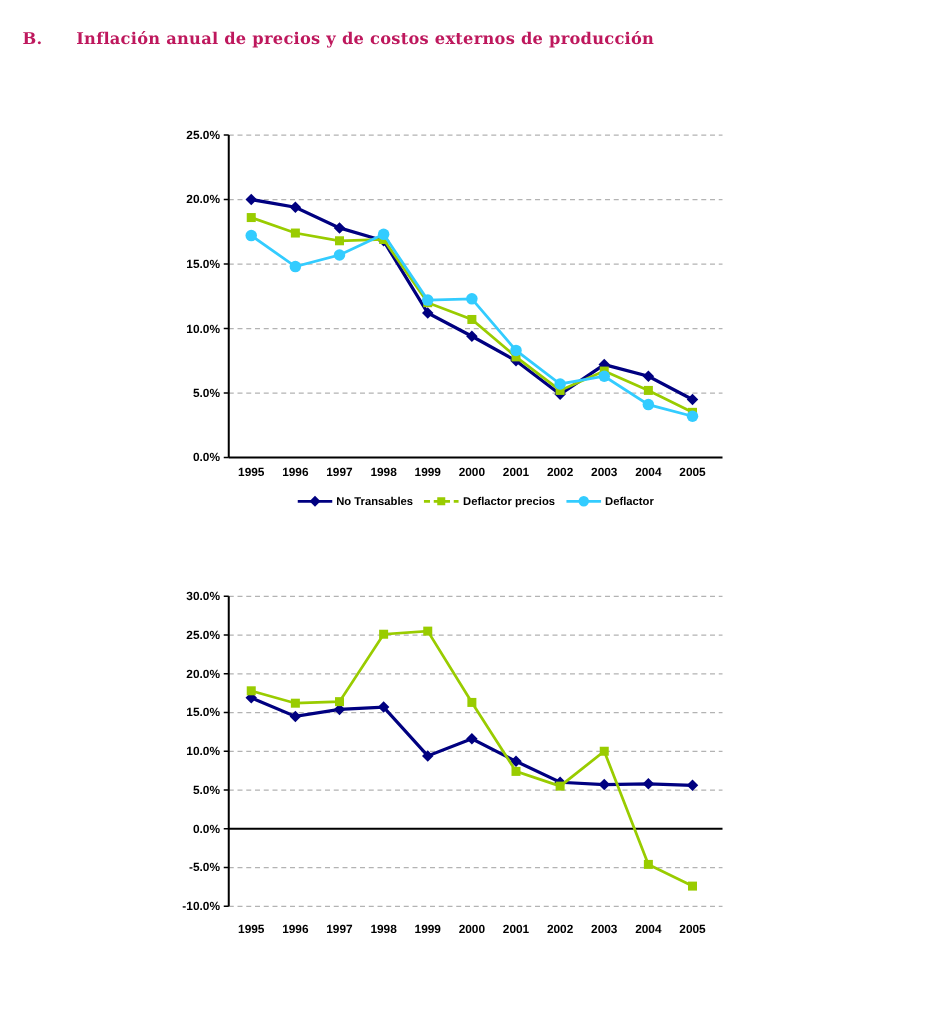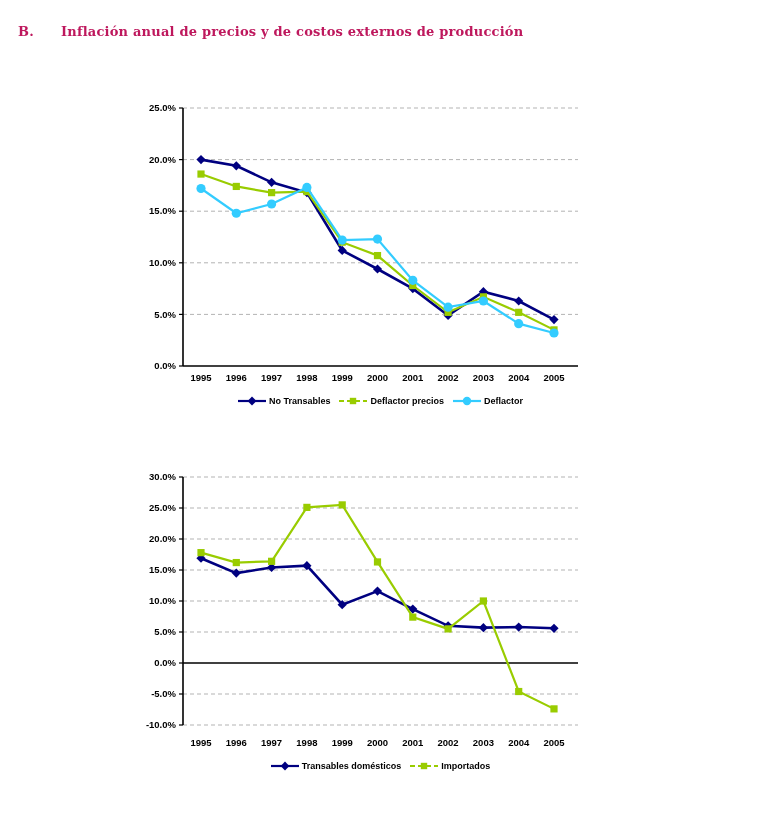--- a/index.html
+++ b/index.html
@@ -196,29 +196,13 @@
         <rect x="168.29999999999998" y="41.779999999999994" width="7.2" height="7.2" fill="#99CC00"></rect>
         <rect x="203.6" y="39.300000000000004" width="7.2" height="7.2" fill="#99CC00"></rect>
         <rect x="238.9" y="96.34" width="7.2" height="7.2" fill="#99CC00"></rect>
         <rect x="274.19999999999993" y="151.52" width="7.2" height="7.2" fill="#99CC00"></rect>
         <rect x="309.49999999999994" y="163.3" width="7.2" height="7.2" fill="#99CC00"></rect>
         <rect x="344.79999999999995" y="135.4" width="7.2" height="7.2" fill="#99CC00"></rect>
         <rect x="380.09999999999997" y="225.92000000000002" width="7.2" height="7.2" fill="#99CC00"></rect>
         <rect x="415.4" y="243.28" width="7.2" height="7.2" fill="#99CC00"></rect>
       </g>
     </svg>
-  <div class="legend" id="legend2">
-      <span class="legend-item">
-        <svg width="28" height="10">
-          <line x1="0" y1="5" x2="28" y2="5" stroke="#000080" stroke-width="2.2"></line>
-          <path d="M 14 0.6 L 18.4 5 L 14 9.4 L 9.6 5 Z" fill="#000080"></path>
-        </svg>
-        <span>Transables domésticos</span>
-      </span>
-      <span class="legend-item">
-        <svg width="28" height="10">
-          <line x1="0" y1="5" x2="28" y2="5" stroke="#99CC00" stroke-width="2.2" stroke-dasharray="5 3"></line>
-          <rect x="10.8" y="1.8" width="6.4" height="6.4" fill="#99CC00"></rect>
-        </svg>
-        <span>Importados</span>
-      </span>
-    </div>
 </figure>
 
 </body></html>

